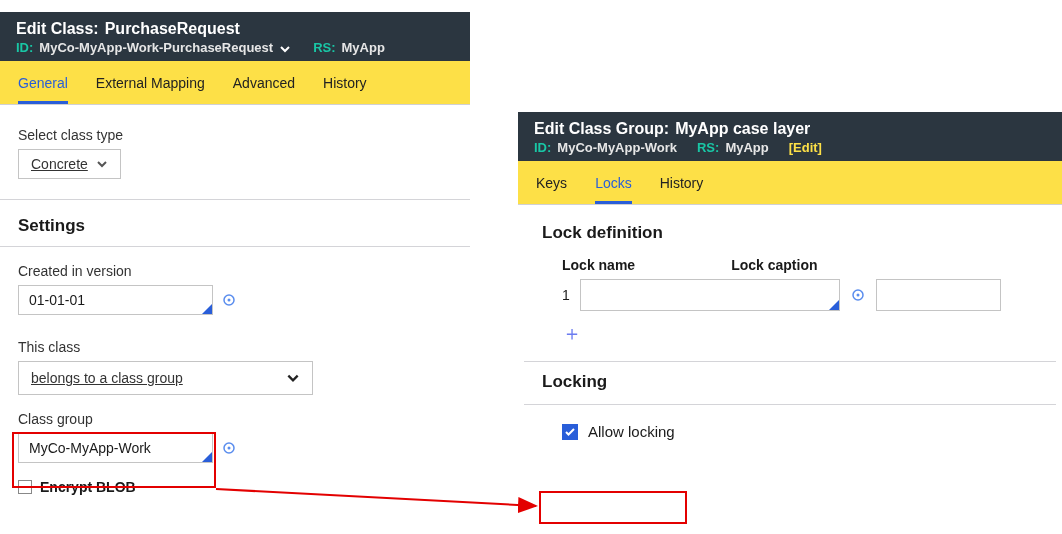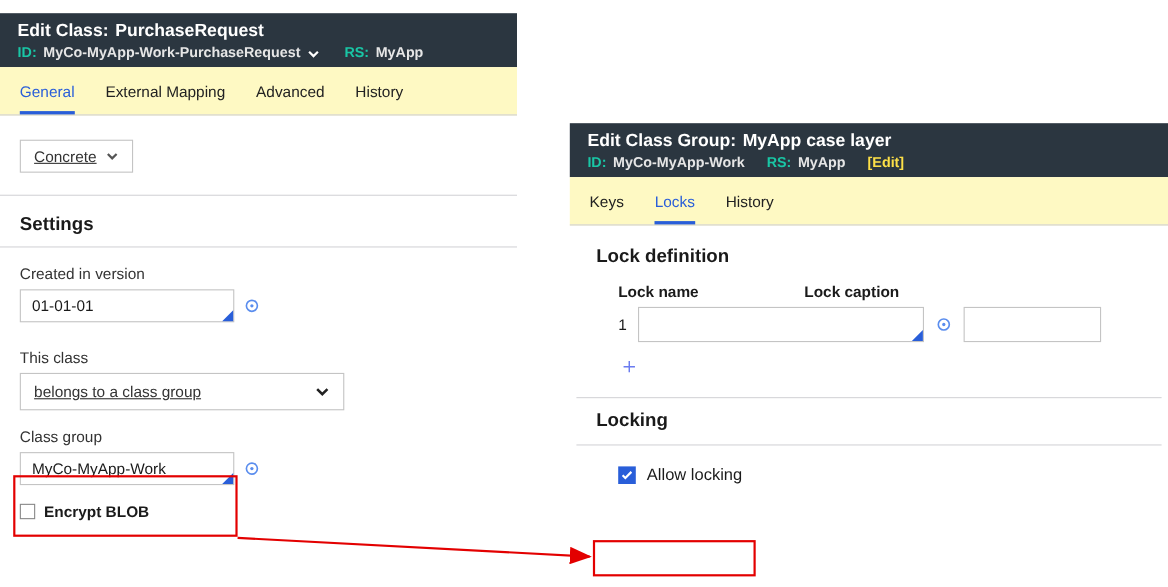--- a/index.html
+++ b/index.html
@@ -11,21 +11,21 @@
 
   .hdr { background:#2b3640; color:#fff; padding:8px 16px 6px; }
   .hdr-title { font-size:16px; font-weight:700; }
   .hdr-title .type { margin-right:6px; }
   .hdr-meta { font-size:13px; margin-top:2px; display:flex; align-items:center; gap:6px; flex-wrap:wrap;}
   .hdr-meta .k { color:#19c6a5; font-weight:700; }
   .hdr-meta .v { color:#e6e6e6; font-weight:700; }
   .hdr-meta .chev svg{vertical-align:middle;}
   .hdr-meta .edit { color:#fde047; font-weight:700; cursor:pointer;}
 
-  .tabs { display:flex; gap:28px; padding:8px 18px 0; background:#fef9c3; border-bottom:1px solid #d0d0d4;}
+  .tabs { display:flex; gap:28px; padding:8px 18px 0; background:#fde047; border-bottom:1px solid #d0d0d4;}
   .tab  { padding:6px 0 10px; font-size:14px; color:#222; cursor:pointer; border-bottom:3px solid transparent; }
   .tab.active { color:#295ed9; border-bottom-color:#295ed9; font-weight:500;}
 
   .body { padding:22px 18px 8px; }
   .lbl  { font-size:14px; color:#333; margin-bottom:6px; display:block;}
   .sel  { display:inline-flex; align-items:center; gap:8px; border:1px solid #c4c4c4; background:#fff; padding:6px 12px; font-size:14px; color:#333; cursor:pointer;text-decoration:underline;}
   .sel-wide { width:295px; justify-content:space-between; padding:8px 12px;}
   .sel .chev svg{display:block;}
 
   .section-divider{ height:1px; background:#d4d4d8; margin:20px -18px 0;}
@@ -81,20 +81,21 @@
     </div>
   </div>
   <div class="tabs">
     <div class="tab active">General</div>
     <div class="tab">External Mapping</div>
     <div class="tab">Advanced</div>
     <div class="tab">History</div>
   </div>
   <div class="body">
     <div class="fld-group">
+      <span class="lbl">Select class type</span>
       <div class="sel">
         <span>Concrete</span>
         <span class="chev">
             <svg width="12" height="12" viewBox="0 0 12 12">
               <path d="M2 4l4 4 4-4" fill="none" stroke="#555" stroke-width="2"></path>
             </svg>
           </span>
       </div>
     </div>
 

